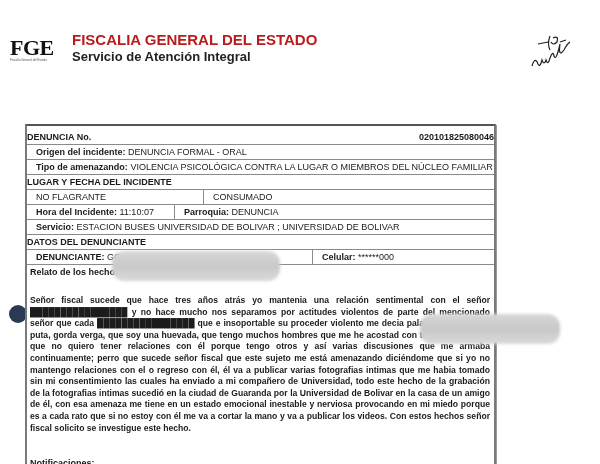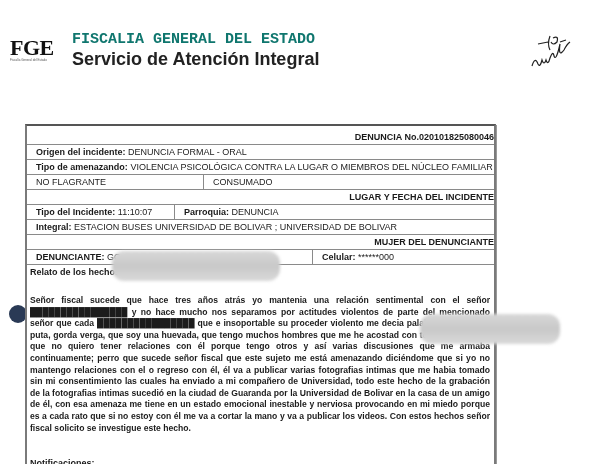--- a/index.html
+++ b/index.html
@@ -1,27 +1,27 @@
 <!DOCTYPE html>
 <html><head>
 <meta charset="utf-8">
 <style>
   html, body { margin:0; padding:0; }
   body { width:600px; height:464px; background:#ffffff; position:relative; overflow:hidden;
          font-family:"Liberation Sans", sans-serif; color:#1a1a1a; }
   .logo { position:absolute; left:10px; top:38px; width:54px; }
   .logo-text { font-weight:bold; font-size:22px; letter-spacing:-0.5px; color:#111; line-height:20px; font-family:Liberation Serif, serif; }
   .logo-sub { font-size:3px; color:#555; line-height:4px; }
-  .hdr-title { position:absolute; left:72px; top:31px; font-size:15px; font-weight:bold; color:#0f766e;font-family:Liberation Mono, monospace; }
-  .hdr-sub { position:absolute; left:72px; top:49px; font-size:18px; font-weight:bold; color:#222; }
+  .hdr-title { position:absolute; left:72px; top:31px; font-size:15px; font-weight:bold; color:#b91c1c; }
+  .hdr-sub { position:absolute; left:72px; top:49px; font-size:13px; font-weight:bold; color:#222; }
   .sig { position:absolute; left:520px; top:22px; width:70px; height:50px; }
   .form { position:absolute; left:25px; top:124px; width:467px; border:2px solid #7a7a7a; border-top:2px solid #555;
           box-shadow: 1px 1px 0 #999; }
   .row { border-bottom:1.5px solid #8a8a8a; height:15px; display:flex; font-size:9px; line-height:15px; box-sizing:border-box; }
-  .row.title { justify-content:flex-end; font-weight:bold; }
+  .row.title { justify-content:space-between; font-weight:bold; }
   .cell { padding-left:9px; box-sizing:border-box; white-space:nowrap; overflow:hidden; }
   .cell + .cell { border-left:1.5px solid #8a8a8a; }
   .lbl { font-weight:bold; }
   .gap { height:4px; border-bottom:none; }
   .blur { position:absolute; border-radius:12px; background:linear-gradient(#d8d8d8,#c8c8c8,#d9d9d9); filter:blur(1.5px); }
   .relato-lbl { font-size:9px; font-weight:bold; padding-left:3px; line-height:14px; height:30px; }
   .narr { font-size:8.6px; font-weight:bold; line-height:11.6px; padding:0 4px 0 3px; text-align:justify; color:#1c1c1c; }
   .narr-end { height:40px; }
   .dot { position:absolute; left:9px; top:305px; width:18px; height:18px; border-radius:50%; background:#2a3a55; }
   .notif { position:absolute; left:30px; top:458px; font-size:9px; font-weight:bold; }
@@ -47,33 +47,33 @@
   <div class="row title">
     <span>DENUNCIA No.</span>
       <span>020101825080046</span>
   </div>
   <div class="row">
     <div class="cell" style="width:100%"><span class="lbl">Origen del incidente:</span> <span>DENUNCIA FORMAL - ORAL</span></div>
   </div>
   <div class="row">
     <div class="cell" style="width:100%"><span class="lbl">Tipo de amenazando:</span> <span>VIOLENCIA PSICOLÓGICA CONTRA LA LUGAR O MIEMBROS DEL NÚCLEO FAMILIAR</span></div>
   </div>
+  <div class="row title">LUGAR Y FECHA DEL INCIDENTE</div>
   <div class="row">
     <div class="cell" style="width:176px">NO FLAGRANTE</div>
     <div class="cell" style="width:291px">CONSUMADO</div>
   </div>
-  <div class="row title">LUGAR Y FECHA DEL INCIDENTE</div>
   <div class="row">
-    <div class="cell" style="width:147px"><span class="lbl">Tipo del Incidente:</span> <span>11:10:07</span></div>
+    <div class="cell" style="width:147px"><span class="lbl">Hora del Incidente:</span> <span>11:10:07</span></div>
     <div class="cell" style="width:160px"><span class="lbl">Parroquia:</span> <span>DENUNCIA</span></div>
   </div>
   <div class="row">
-    <div class="cell" style="width:100%"><span class="lbl">Integral:</span> <span>ESTACION BUSES UNIVERSIDAD DE BOLIVAR ; UNIVERSIDAD DE BOLIVAR</span></div>
+    <div class="cell" style="width:100%"><span class="lbl">Servicio:</span> <span>ESTACION BUSES UNIVERSIDAD DE BOLIVAR ; UNIVERSIDAD DE BOLIVAR</span></div>
   </div>
-  <div class="row title">MUJER DEL DENUNCIANTE</div>
+  <div class="row title">DATOS DEL DENUNCIANTE</div>
   <div class="row">
     <div class="cell" style="width:285px"><span class="lbl">DENUNCIANTE:</span> <span>GO</span></div>
     <div class="cell" style="width:90px"><span class="lbl">Celular:</span> <span>******000</span></div>
   </div>
   <div class="relato-lbl">Relato de los hechos:</div>
   <div class="narr">Señor fiscal sucede que hace tres años atrás yo mantenia una relación sentimental con el señor ████████████████ y no hace mucho nos separamos por actitudes violentos de parte del mencionado señor que cada ████████████████ que e insoportable su proceder violento me decia palabra como gorda puta, gorda verga, que soy una huevada, que tengo muchos hombres que me he acostad con todo San pablo y que no quiero tener relaciones con él porque tengo otros y así varias discusiones que me armaba continuamente; perro que sucede señor fiscal que este sujeto me está amenazando diciéndome que si yo no mantengo relaciones con el o regreso con él, él va a publicar varias fotografias intimas que me habia tomado sin mi consentimiento las cuales ha enviado a mi compañero de Universidad, todo este hecho de la grabación de la fotografias intimas sucedió en la ciudad de Guaranda por la Universidad de Bolivar en la casa de un amigo de él, con esa amenaza me tiene en un estado emocional inestable y nerviosa provocando en mi miedo porque es a cada rato que si no estoy con él me va a cortar la mano y va a publicar los videos. Con estos hechos señor fiscal solicito se investigue este hecho.</div>
   <div class="narr-end"></div>
 </div>
 
 <div class="blur" style="left:112px;top:251px;width:168px;height:30px;"></div>

